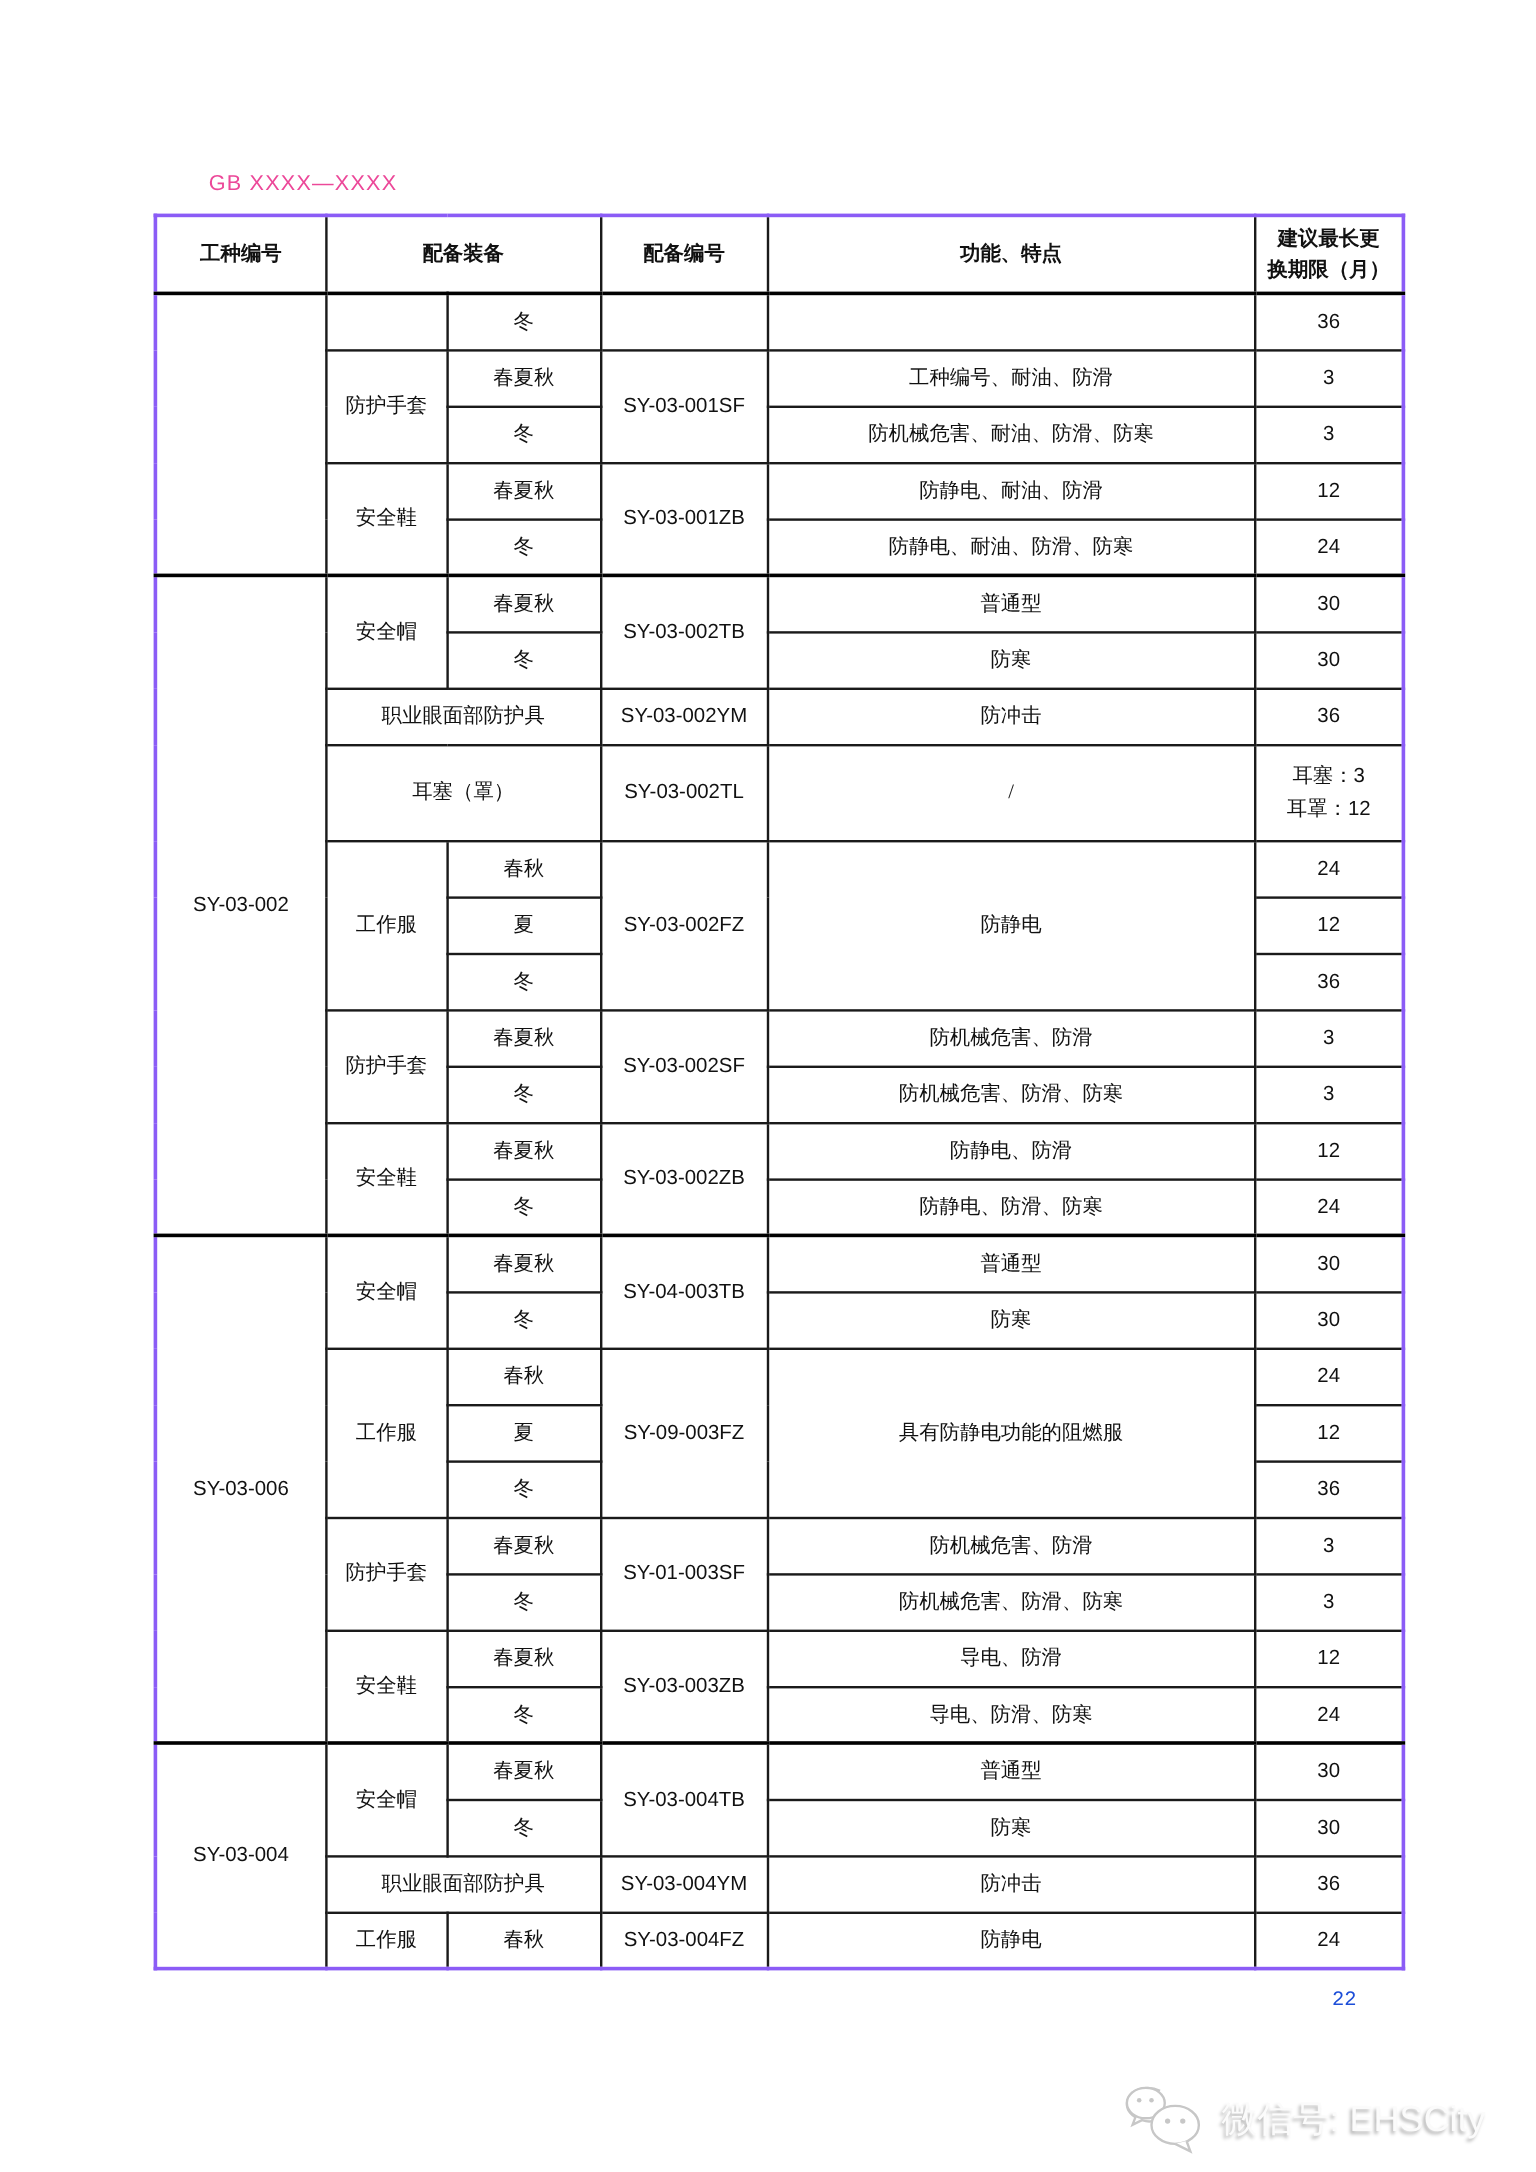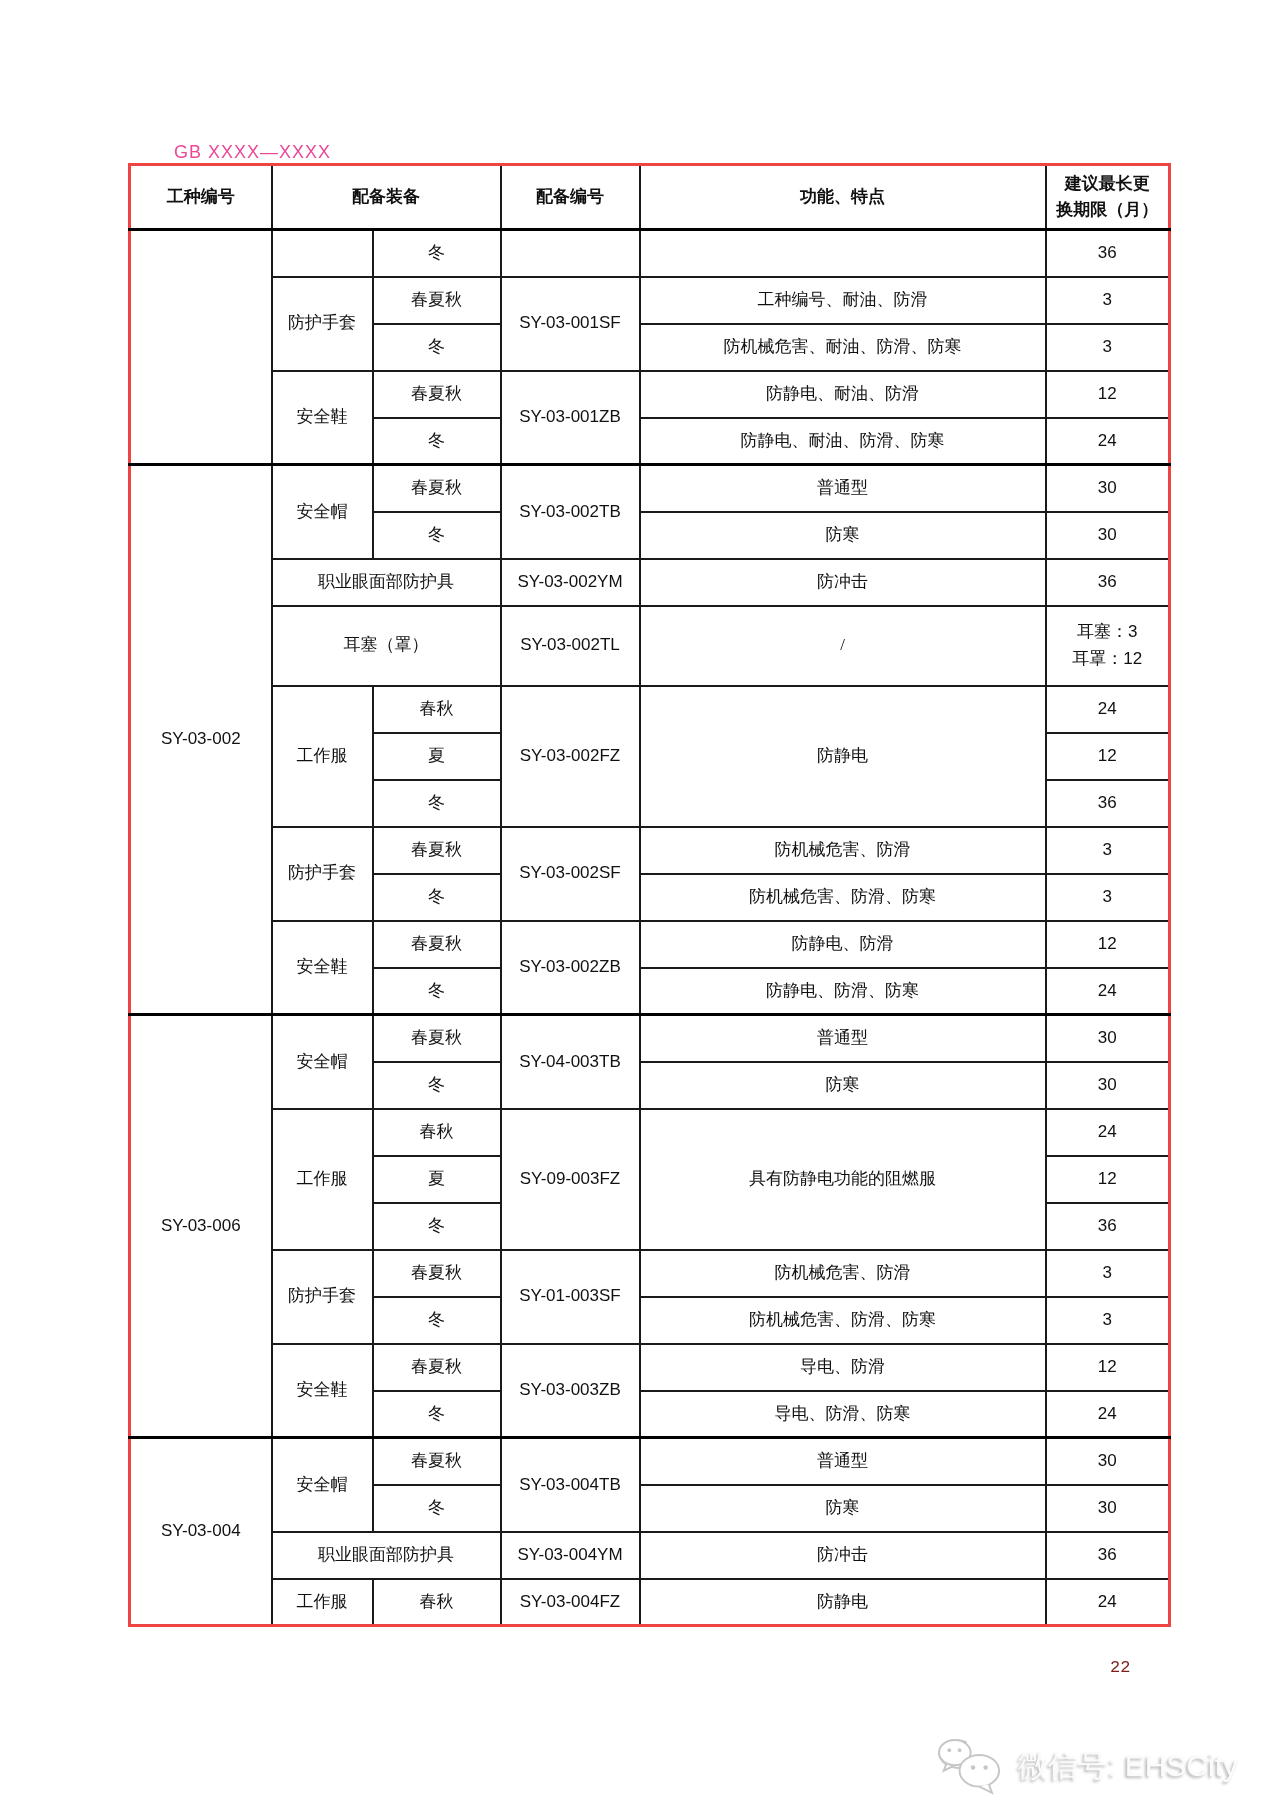--- a/index.html
+++ b/index.html
@@ -10,24 +10,24 @@
     font-family:"Liberation Serif", serif;
     color:#111;
     overflow:hidden;
   }
   .doc-code{
     position:absolute;left:150px;top:142px;
     font-family:"Liberation Sans", sans-serif;
     font-size:18px;letter-spacing:1px;color:#ec4899;margin-left:24px;
   }
   table.ppe{
-    position:absolute;left:128px;top:163px;
+    position:absolute;left:128px;top:178px;
     border-collapse:collapse;table-layout:fixed;
     width:1040px;
-    border:3px solid #ef4444;
+    border:3px solid #8b5cf6;
   }
   table.ppe th, table.ppe td{
     border:2px solid #1a1a1a;
     text-align:center;vertical-align:middle;
     white-space:pre-line;
     font-size:17px;line-height:1.55;
     padding:2px 4px;
     overflow:hidden;
   }
   table.ppe thead th{
@@ -40,21 +40,21 @@
   tr.section-start td{border-top:3px solid #000;}
   td.cell-id, td.cell-code, td.cell-num{
     font-family:Liberation Sans, sans-serif;
     font-size:15.5px;letter-spacing:0px;margin-left:28px;
   }
   td.cell-num{font-size:16px;}
   td.cell-func{text-align:left;padding-left:12px;}
   .page-number{
     position:absolute;left:1110px;top:1658px;
     font-family:"Liberation Mono", monospace;
-    font-size:17px;color:#7f1d1d;
+    font-size:17px;color:#1d4ed8;
   }
   .footer-brand{
     position:absolute;left:932px;top:1735px;
     display:flex;align-items:center;
     height:62px;
   }
   .wechat-icon{width:82px;height:60px;flex:0 0 auto;}
   .wechat-icon path, .wechat-icon ellipse{
     fill:#ffffff;stroke:#c7c7c7;stroke-width:2.5;
   }

